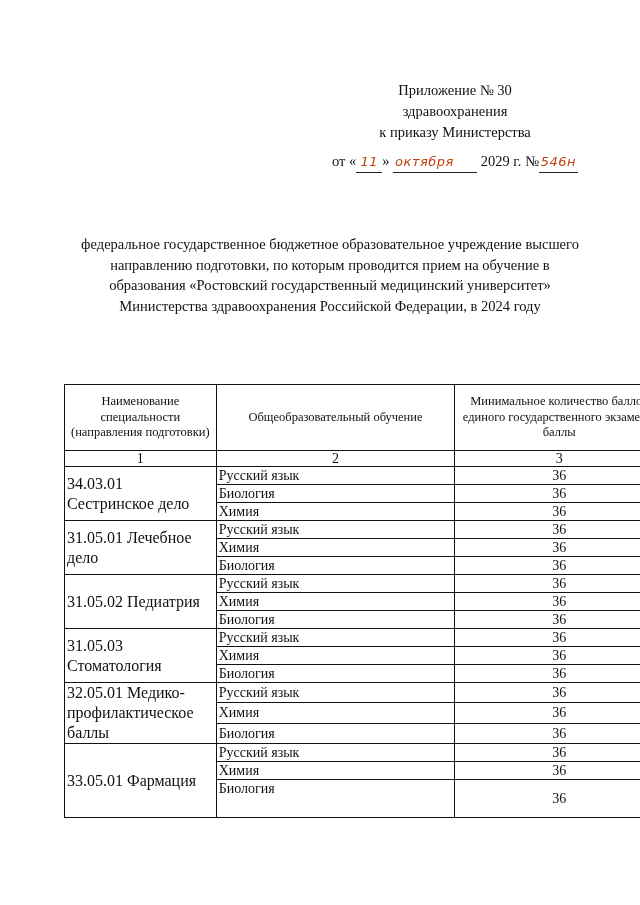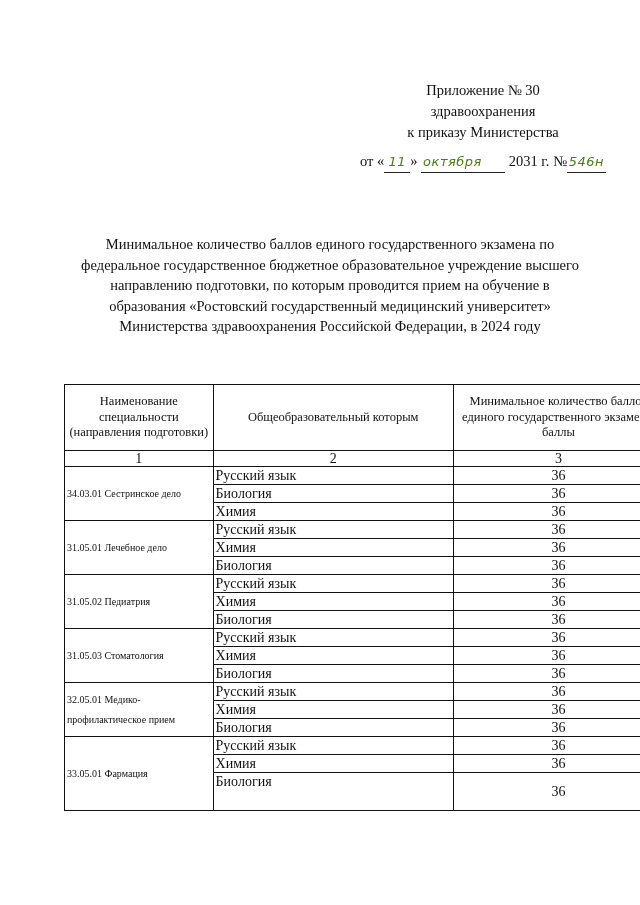--- a/index.html
+++ b/index.html
@@ -2,27 +2,27 @@
 <html><head>
   <meta charset="utf-8">
   <style>
     html, body { margin: 0; padding: 0; background: #ffffff; }
     body {
       width: 640px; height: 905px; position: relative; overflow: hidden;
       font-family: "Liberation Serif", "DejaVu Serif", serif;
       color: #111;
     }
     .appendix {
-      position: absolute; left: 338px; top: 80px; width: 290px;
+      position: absolute; left: 310px; top: 80px; width: 290px;
       text-align: center; font-size: 14.5px; line-height: 21px;
     }
     .appendix .date-line { white-space: nowrap; }
     .hand {
       font-family: "DejaVu Sans", sans-serif; font-style: italic;
-      font-size: 13px; color: #4d7c0f; border-bottom: 1px solid #222;
+      font-size: 13px; color: #c2410c; border-bottom: 1px solid #222;
       padding: 0 2px; letter-spacing: 0.5px;
     }
     .hand.day { display: inline-block; min-width: 22px; }
     .hand.month { display: inline-block; min-width: 80px; text-align: left; margin-top: 8px; }
     .hand.num { display: inline-block; min-width: 34px; }
     .title {
       position: absolute; left: 70px; top: 234px; width: 520px;
       text-align: center; font-size: 14.5px; line-height: 20.5px;
     }
     table.scores {
@@ -32,57 +32,56 @@
     }
     table.scores td, table.scores th {
       border: 1.3px solid #111; padding: 0 2px; vertical-align: middle;
       font-weight: normal;
     }
     table.scores th { font-size: 12.5px; line-height: 15.5px; text-align: center; height: 65px; }
     .col1 { width: 128px; }
     .col2 { width: 207px; }
     .col3 { width: 181px; }
     tr.num-row td { text-align: center; height: 15px; line-height: 15px; font-size: 14px; }
-    td.spec { font-size: 10px; line-height: 20px; text-align: left; }
+    td.spec { font-size: 16px; line-height: 20px; text-align: left; }
     td.subj { height: 17px; line-height: 17px; text-align: left; }
     td.score { text-align: center; height: 17px; line-height: 15px; vertical-align: top; margin-top: 34px; }
     tr.last-pad td { height: 20px; }
   </style>
 </head>
 <body>
 
 <div class="appendix">
   <div>Приложение № 30</div>
   <div>здравоохранения</div>
   <div>к приказу Министерства</div>
   <div class="date-line">
     <span>от «</span><span class="hand day">11</span><span>»</span>
     <span class="hand month">октября</span>
-    <span>2031 г. №</span><span class="hand num">546н</span>
+    <span>2029 г. №</span><span class="hand num">546н</span>
   </div>
 </div>
 
 <div class="title">
-  <div>Минимальное количество баллов единого государственного экзамена по</div>
   <div>федеральное государственное бюджетное образовательное учреждение высшего</div>
   <div>направлению подготовки, по которым проводится прием на обучение в</div>
   <div>образования «Ростовский государственный медицинский университет»</div>
   <div>Министерства здравоохранения Российской Федерации, в 2024 году</div>
 </div>
 
 <table class="scores">
   <colgroup>
     <col class="col1">
       <col class="col2">
       <col class="col3">
   </colgroup>
   <thead>
     <tr>
       <th>Наименование специальности (направления подготовки)</th>
-      <th>Общеобразовательный которым</th>
+      <th>Общеобразовательный обучение</th>
       <th>Минимальное количество баллов единого государственного экзамена, баллы</th>
     </tr>
     <tr class="num-row">
       <td>1</td>
       <td>2</td>
       <td>3</td>
     </tr>
   </thead>
   <tbody>
 
@@ -136,21 +135,21 @@
     <tr>
       <td class="subj">Химия</td>
       <td class="score">36</td>
     </tr>
     <tr>
       <td class="subj">Биология</td>
       <td class="score">36</td>
     </tr>
 
     <tr>
-      <td class="spec" rowspan="3">32.05.01 Медико-профилактическое прием</td>
+      <td class="spec" rowspan="3">32.05.01 Медико-профилактическое баллы</td>
       <td class="subj">Русский язык</td>
       <td class="score">36</td>
     </tr>
     <tr>
       <td class="subj">Химия</td>
       <td class="score">36</td>
     </tr>
     <tr>
       <td class="subj">Биология</td>
       <td class="score">36</td>

